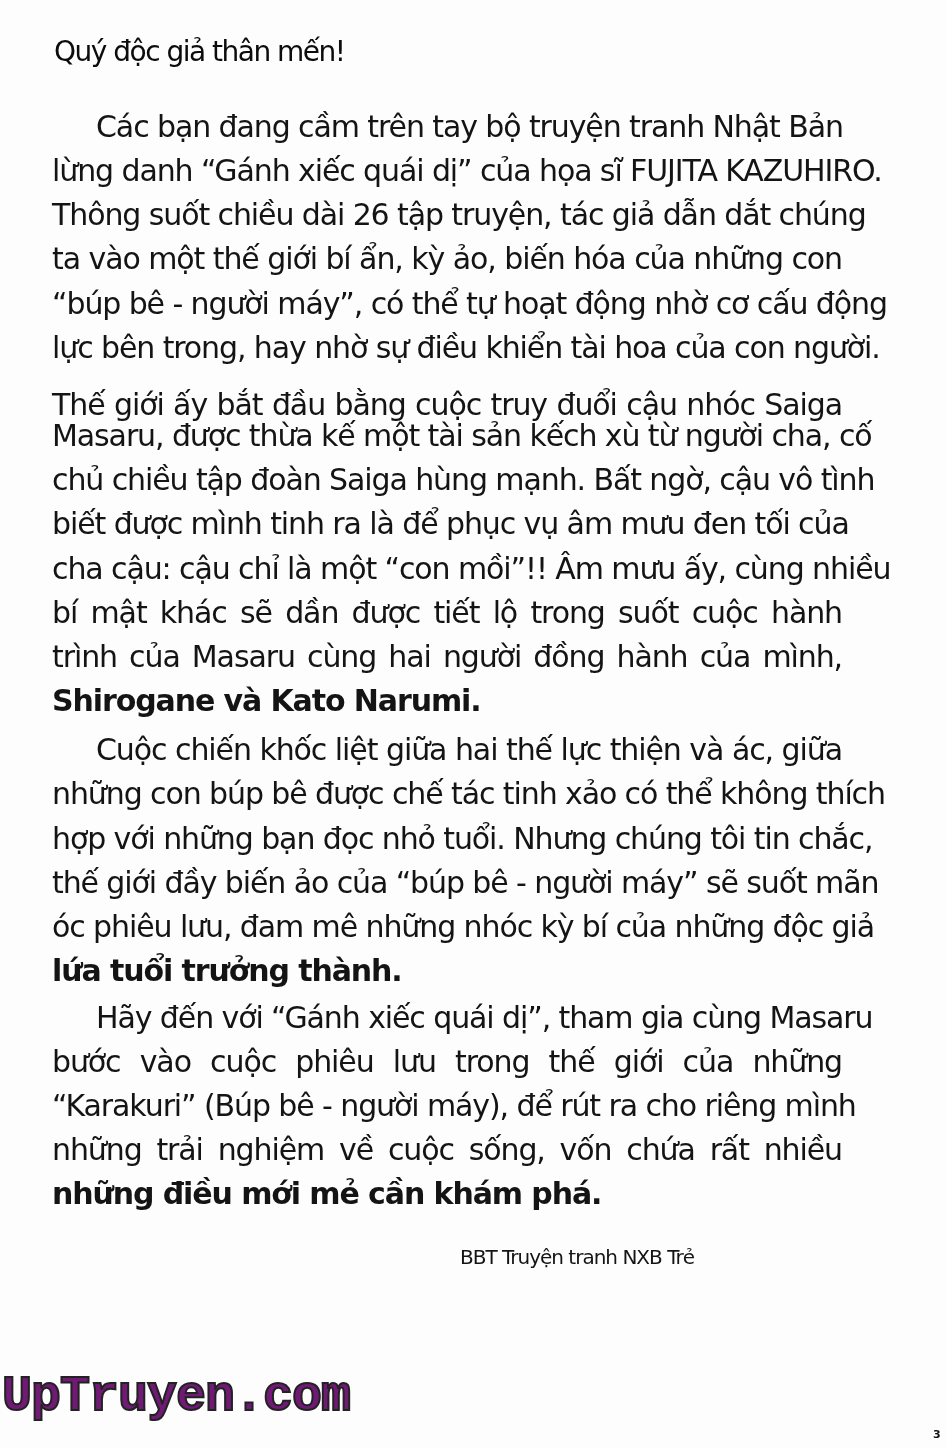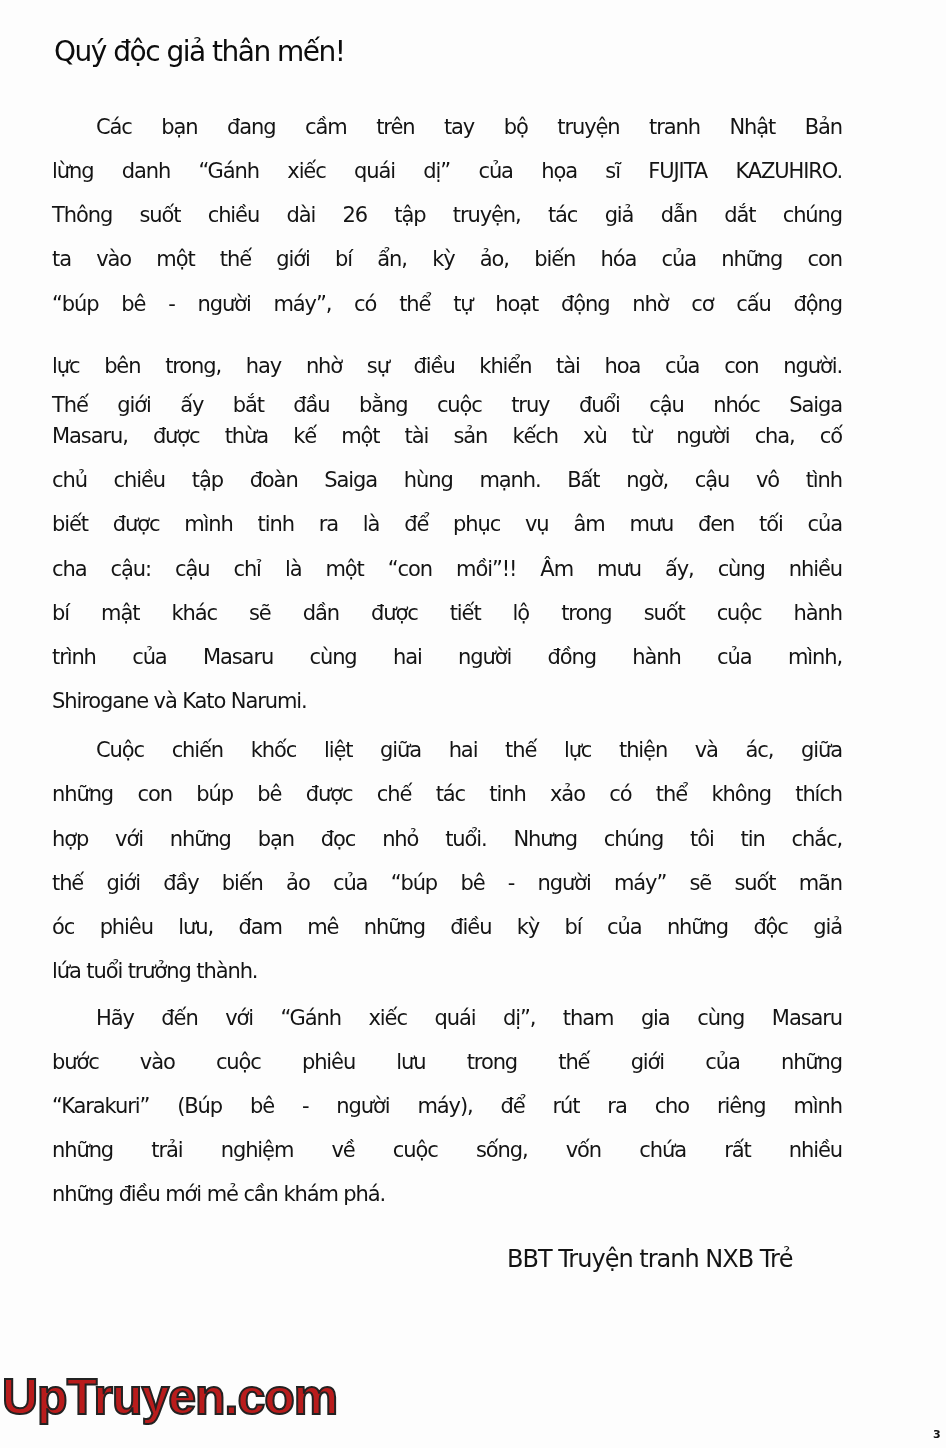--- a/index.html
+++ b/index.html
@@ -7,69 +7,69 @@
     width: 946px; height: 1448px; background: #fdfdfd; position: relative; overflow: hidden;
     font-family: "DejaVu Sans", sans-serif; color: #111;
   }
   .title {
     position: absolute; left: 54px; top: 16px;
     font-size: 28px; font-weight: normal; letter-spacing: -1.5px; color: #0c0c0c;
     font-family: "DejaVu Sans", sans-serif;
   }
   .line {
     position: absolute; left: 52px; width: 790px;
-    font-size: 21px; line-height: 34px; white-space: nowrap;
+    font-size: 30px; line-height: 34px; white-space: nowrap;
     letter-spacing: -1.1px; color: #141414;
     text-align: justify; text-align-last: justify;
   }
-  .line.last { text-align-last: left; }
+  .line.last { text-align-last: left; font-weight: bold; }
   .line.indent { left: 96px; width: 746px; }
   .signature {
     position: absolute; left: 460px; top: 1245px;
-    font-size: 24px; letter-spacing: -1px; color: #141414; margin-left: 47px;
+    font-size: 20px; letter-spacing: -1px; color: #141414;
   }
   .watermark {
     position: absolute; left: 2px; top: 1368px;
-    font-family: Liberation Sans, sans-serif; font-weight: bold;
+    font-family: Liberation Mono, monospace; font-weight: bold;
     font-size: 50px; letter-spacing: -1px;
-    color: #b91c1c; -webkit-text-stroke: 2px #222;
+    color: #701a75; -webkit-text-stroke: 2px #222;
   }
   .page-number {
     position: absolute; left: 933px; top: 1428px;
     font-size: 11px; font-weight: bold; color: #111;
   }
 </style>
 </head>
 <body>
 
 <h1 class="title">Quý độc giả thân mến!</h1>
 
 <div>
   <div class="line indent" style="top:110px">Các bạn đang cầm trên tay bộ truyện tranh Nhật Bản</div>
   <div class="line" style="top:154px">lừng danh “Gánh xiếc quái dị” của họa sĩ FUJITA KAZUHIRO.</div>
   <div class="line" style="top:198px">Thông suốt chiều dài 26 tập truyện, tác giả dẫn dắt chúng</div>
   <div class="line" style="top:242px">ta vào một thế giới bí ẩn, kỳ ảo, biến hóa của những con</div>
   <div class="line" style="top:287px">“búp bê - người máy”, có thể tự hoạt động nhờ cơ cấu động</div>
-  <div class="line" style="top:349px">lực bên trong, hay nhờ sự điều khiển tài hoa của con người.</div>
+  <div class="line" style="top:331px">lực bên trong, hay nhờ sự điều khiển tài hoa của con người.</div>
   <div class="line" style="top:388px">Thế giới ấy bắt đầu bằng cuộc truy đuổi cậu nhóc Saiga</div>
   <div class="line" style="top:419px">Masaru, được thừa kế một tài sản kếch xù từ người cha, cố</div>
   <div class="line" style="top:463px">chủ chiều tập đoàn Saiga hùng mạnh. Bất ngờ, cậu vô tình</div>
   <div class="line" style="top:507px">biết được mình tinh ra là để phục vụ âm mưu đen tối của</div>
   <div class="line" style="top:552px">cha cậu: cậu chỉ là một “con mồi”!! Âm mưu ấy, cùng nhiều</div>
   <div class="line" style="top:596px">bí mật khác sẽ dần được tiết lộ trong suốt cuộc hành</div>
   <div class="line" style="top:640px">trình của Masaru cùng hai người đồng hành của mình,</div>
   <div class="line last" style="top:684px">Shirogane và Kato Narumi.</div>
 </div>
 
 <div>
   <div class="line indent" style="top:733px">Cuộc chiến khốc liệt giữa hai thế lực thiện và ác, giữa</div>
   <div class="line" style="top:777px">những con búp bê được chế tác tinh xảo có thể không thích</div>
   <div class="line" style="top:822px">hợp với những bạn đọc nhỏ tuổi. Nhưng chúng tôi tin chắc,</div>
   <div class="line" style="top:866px">thế giới đầy biến ảo của “búp bê - người máy” sẽ suốt mãn</div>
-  <div class="line" style="top:910px">óc phiêu lưu, đam mê những điều kỳ bí của những độc giả</div>
+  <div class="line" style="top:910px">óc phiêu lưu, đam mê những nhóc kỳ bí của những độc giả</div>
   <div class="line last" style="top:954px">lứa tuổi trưởng thành.</div>
 </div>
 
 <div>
   <div class="line indent" style="top:1001px">Hãy đến với “Gánh xiếc quái dị”, tham gia cùng Masaru</div>
   <div class="line" style="top:1045px">bước vào cuộc phiêu lưu trong thế giới của những</div>
   <div class="line" style="top:1089px">“Karakuri” (Búp bê - người máy), để rút ra cho riêng mình</div>
   <div class="line" style="top:1133px">những  trải nghiệm về cuộc sống, vốn chứa rất nhiều</div>
   <div class="line last" style="top:1177px">những điều mới mẻ cần khám phá.</div>
 </div>

